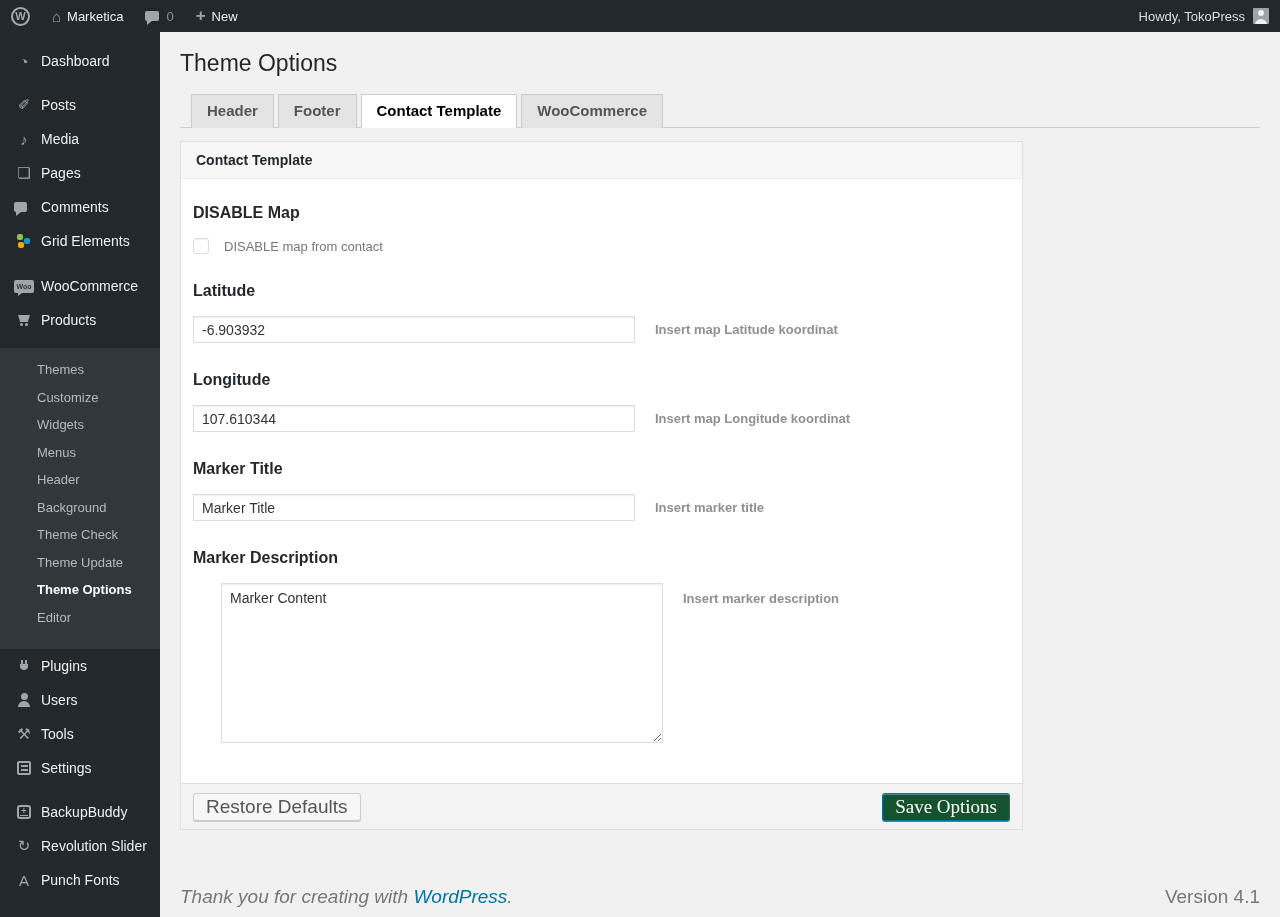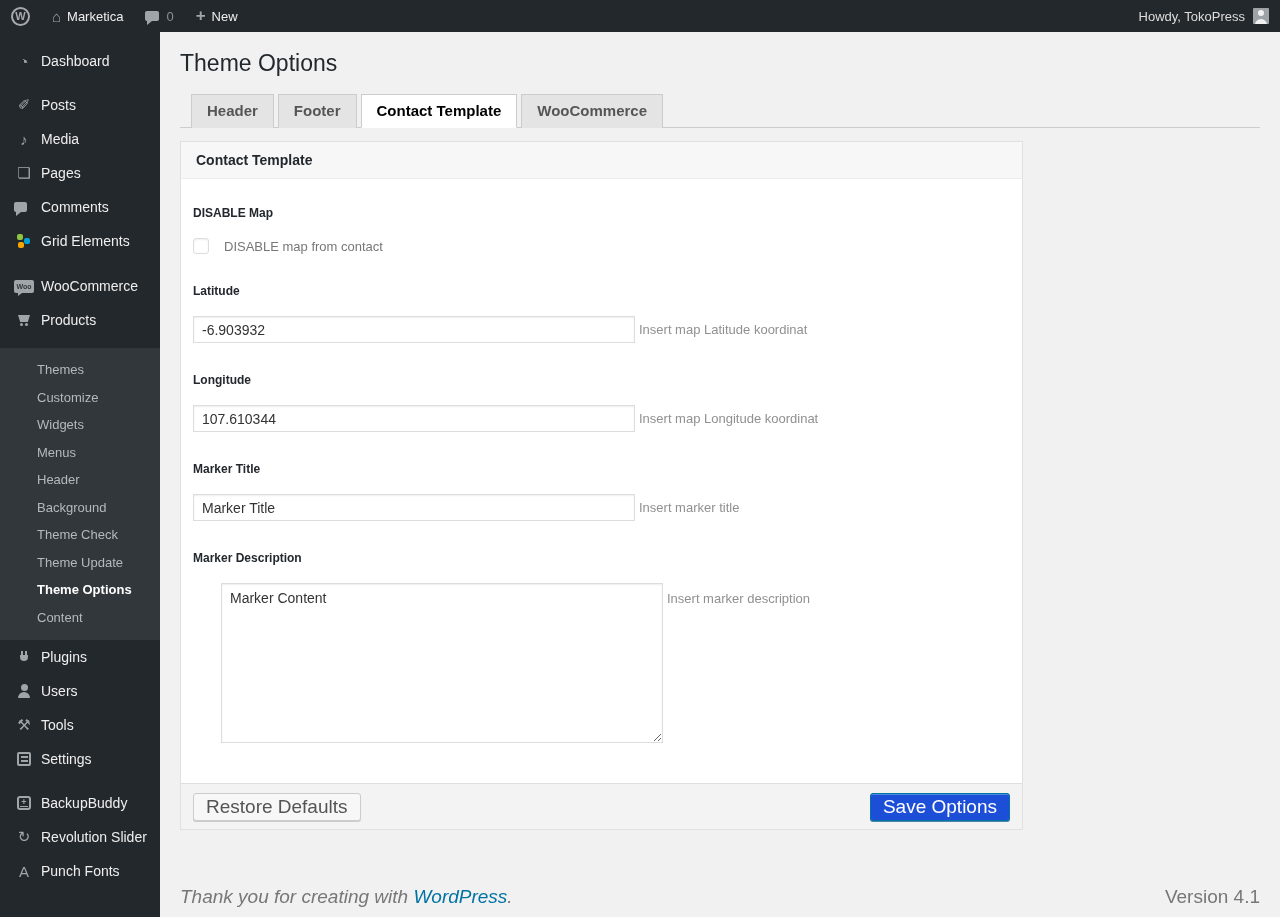--- a/index.html
+++ b/index.html
@@ -50,21 +50,21 @@
   .ico{
     width:20px; margin-right:7px; color:#a0a5aa; font-size:15px; text-align:center;
     display:flex; align-items:center; justify-content:center; flex:0 0 20px;
   }
   .mi.active{ background:#0074a2; color:#fff; }
   .mi.active .ico{ color:#fff; }
   .mi.active::after{
     content:''; position:absolute; right:0; top:50%; margin-top:-8px;
     border:8px solid transparent; border-right-color:#f1f1f1;
   }
-  .submenu{ list-style:none; background:#32373c; padding:8px 0 9px;text-align:right; }
+  .submenu{ list-style:none; background:#32373c; padding:8px 0 18px;text-align:right; }
   .smi{
     height:27.5px; display:flex; align-items:center; padding-left:37px;
     font-size:13px; color:#b4b9be; cursor:pointer;
   }
   .smi.current{ color:#fff; font-weight:bold; }
 
   
   .i-grid{ position:relative; width:16px; height:16px; }
   .i-grid i{ position:absolute; width:6px; height:6px; border-radius:2px; }
   .i-grid .g1{ background:#8dc63f; left:1px; top:1px; }
@@ -117,54 +117,55 @@
   .tab.active{ background:#fff; color:#000; border-bottom:1px solid #fff; }
 
   .panel{ margin-top:13px; width:843px; background:#fff; border:1px solid #e0e0e0; }
   .panel-header{
     padding:10px 15px; background:#f7f7f7; border-bottom:1px solid #ececec;
     font-size:14px; font-weight:bold; color:#23282d; line-height:16px;
   }
   .panel-body{ padding:26px 12px 40px; }
   .field{ margin-bottom:29px; }
   .field.last{ margin-bottom:0; }
-  .flabel{ display:block; font-size:12px; font-weight:bold; color:#23282d; margin-bottom:17px; line-height:16px; }
+  .flabel{ display:block; font-size:16px; font-weight:bold; color:#23282d; margin-bottom:17px; line-height:16px; }
   .check-row{ display:flex; align-items:center; }
   .checkbox{
     width:16px; height:16px; background:#fff; border:1px solid #ddd; border-radius:3px;
     display:inline-block; cursor:pointer; box-shadow:inset 0 1px 2px rgba(0,0,0,.07);
   }
   .check-label{ margin-left:15px; font-size:13px; color:#777; }
   .input-row{ display:flex; align-items:center; }
   .input-row.top{ align-items:flex-start;padding-left:28px; }
   .text-input{
     width:442px; height:27px; border:1px solid #ddd; background:#fff; color:#333;
     font-size:14px; font-family:"Liberation Sans","DejaVu Sans",sans-serif;
     padding:3px 8px; box-shadow:inset 0 1px 2px rgba(0,0,0,.07); outline:none;
   }
   .textarea{
     width:442px; height:160px; border:1px solid #ddd; background:#fff; color:#333;
     font-size:14px; font-family:"Liberation Sans","DejaVu Sans",sans-serif;
     padding:6px 8px; box-shadow:inset 0 1px 2px rgba(0,0,0,.07); outline:none; resize:both;
   }
-  .desc{ margin-left:4px; font-size:13px; color:#909090; line-height:16px; }
+  .desc{ margin-left:20px; font-size:13px; color:#909090; line-height:16px;font-weight:bold; }
   .input-row.top .desc{ margin-top:8px; }
 
   .panel-footer{
     background:#f3f3f3; border-top:1px solid #dfdfdf; padding:9px 12px;
     display:flex; justify-content:space-between; align-items:center; height:46px;
   }
   .btn{
     height:28px; padding:0 12px; font-size:19px; border-radius:3px; cursor:pointer;
     font-family:"Liberation Sans","DejaVu Sans",sans-serif; line-height:26px;
   }
   .btn.secondary{ background:#f7f7f7; border:1px solid #ccc; color:#555; box-shadow:0 1px 0 #ccc; }
   .btn.primary{
-    background:#1d4ed8; border:1px solid #0074a2; color:#fff;
+    background:#14532d; border:1px solid #0074a2; color:#fff;
     box-shadow:inset 0 1px 0 rgba(120,200,230,.5), 0 1px 0 rgba(0,86,132,.7);
+    font-family:Liberation Serif, serif;
   }
 
   .page-footer{
     width:843px; margin-top:56px; display:flex; justify-content:space-between;
     font-size:19px; color:#777; width:1080px;
   }
   .thanks{ font-style:italic; }
   .thanks a{ color:#0074a2; text-decoration:none; cursor:pointer; }
   .version{ color:#777; }
 </style>
@@ -256,21 +257,21 @@
     <ul class="submenu">
       <li class="smi">Themes</li>
       <li class="smi">Customize</li>
       <li class="smi">Widgets</li>
       <li class="smi">Menus</li>
       <li class="smi">Header</li>
       <li class="smi">Background</li>
       <li class="smi">Theme Check</li>
       <li class="smi">Theme Update</li>
       <li class="smi current">Theme Options</li>
-      <li class="smi">Content</li>
+      <li class="smi">Editor</li>
     </ul>
     <ul class="menu">
       <li class="mi">
         <span class="ico">
             <span class="i-plug"></span>
           </span>
         <span class="lbl">Plugins</span>
       </li>
       <li class="mi">
         <span class="ico">

